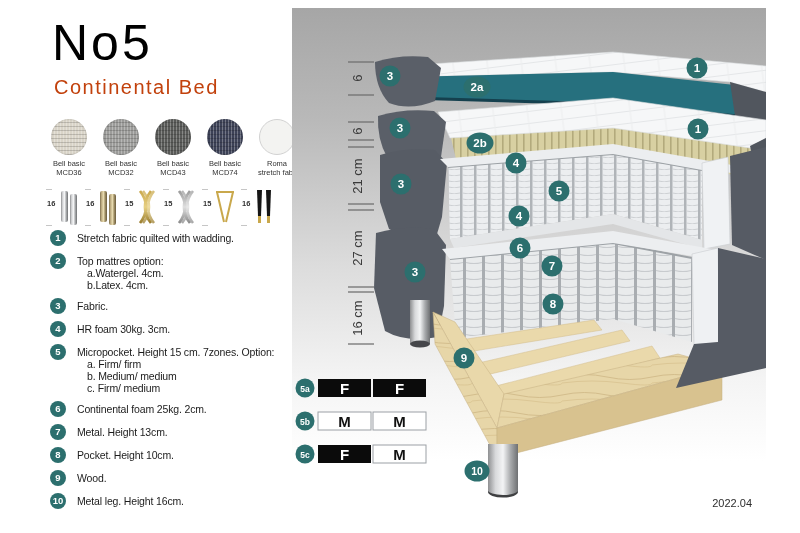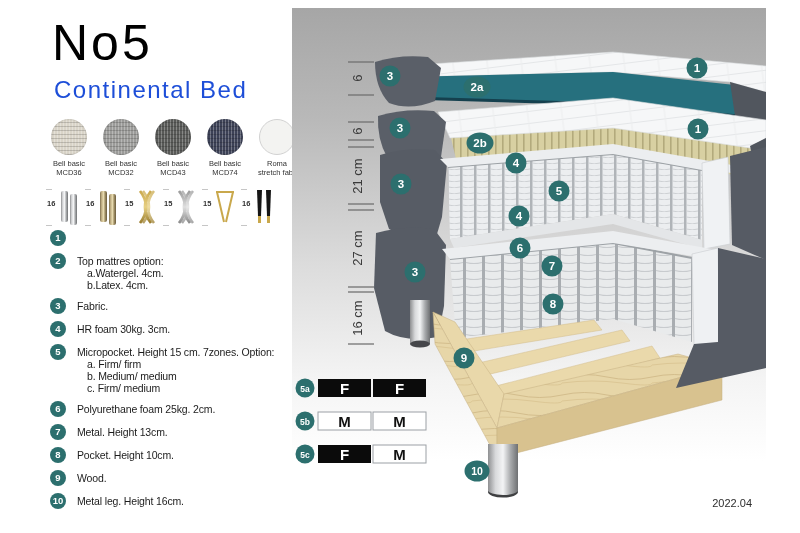--- a/index.html
+++ b/index.html
@@ -2,22 +2,22 @@
 <html><head>
 <meta charset="utf-8">
 <style>
   html,body{margin:0;padding:0;overflow:hidden;}
   body{width:800px;height:533px;background:#ffffff;position:relative;
        font-family:"Liberation Sans",sans-serif;color:#1e1e1e;}
 
   
   .title{position:absolute;left:52px;top:14px;font-size:50px;font-weight:200;
          color:#000000;letter-spacing:3px;}
-  .subtitle{position:absolute;left:54px;top:76px;font-size:24px;font-weight:400;
-            color:#1d4ed8;letter-spacing:1.5px;}
+  .subtitle{position:absolute;left:54px;top:76px;font-size:20px;font-weight:400;
+            color:#c2410c;letter-spacing:1.5px;}
 
   .swatches{position:absolute;left:50px;top:119px;display:flex;gap:14px;}
   .swatch{width:38px;text-align:center;}
   .swatch-circle{width:36px;height:36px;border-radius:50%;margin:0 auto;
     background-image:
       repeating-linear-gradient(0deg, rgba(0,0,0,.16) 0 1px, transparent 1px 4px),
       repeating-linear-gradient(90deg, rgba(255,255,255,.28) 0 1px, transparent 1px 3px);
     box-shadow:inset 0 0 2px rgba(0,0,0,.25);}
   .swatch-circle.plain{background-image:none;border:1px solid #d2d2d2;
     width:34px;height:34px;box-shadow:none;}
@@ -162,20 +162,23 @@
       <rect x="6" y="28" width="3" height="7" fill="#c9a84c"></rect>
       <polygon points="14,2 19,2 18,28 15,28" fill="#161616"></polygon>
       <rect x="15" y="28" width="3" height="7" fill="#c9a84c"></rect>
     </svg>
   </div>
 </div>
 
 <div class="list">
   <div class="list-item">
     <div class="num-circle">1</div>
+    <div class="item-text">
+        <div>Stretch fabric quilted with wadding.</div>
+      </div>
   </div>
   <div class="list-item">
     <div class="num-circle">2</div>
     <div class="item-text">
       <div>Top mattres option:</div>
       <div class="item-sub">a.Watergel. 4cm.</div>
       <div class="item-sub">b.Latex. 4cm.</div>
     </div>
   </div>
   <div class="list-item">
@@ -195,21 +198,21 @@
     <div class="item-text">
       <div>Micropocket. Height 15 cm. 7zones. Option:</div>
       <div class="item-sub">a. Firm/ firm</div>
       <div class="item-sub">b. Medium/ medium</div>
       <div class="item-sub">c. Firm/ medium</div>
     </div>
   </div>
   <div class="list-item">
     <div class="num-circle">6</div>
     <div class="item-text">
-        <div>Polyurethane foam 25kg. 2cm.</div>
+        <div>Continental foam 25kg. 2cm.</div>
       </div>
   </div>
   <div class="list-item">
     <div class="num-circle">7</div>
     <div class="item-text">
         <div>Metal. Height 13cm.</div>
       </div>
   </div>
   <div class="list-item">
     <div class="num-circle">8</div>

